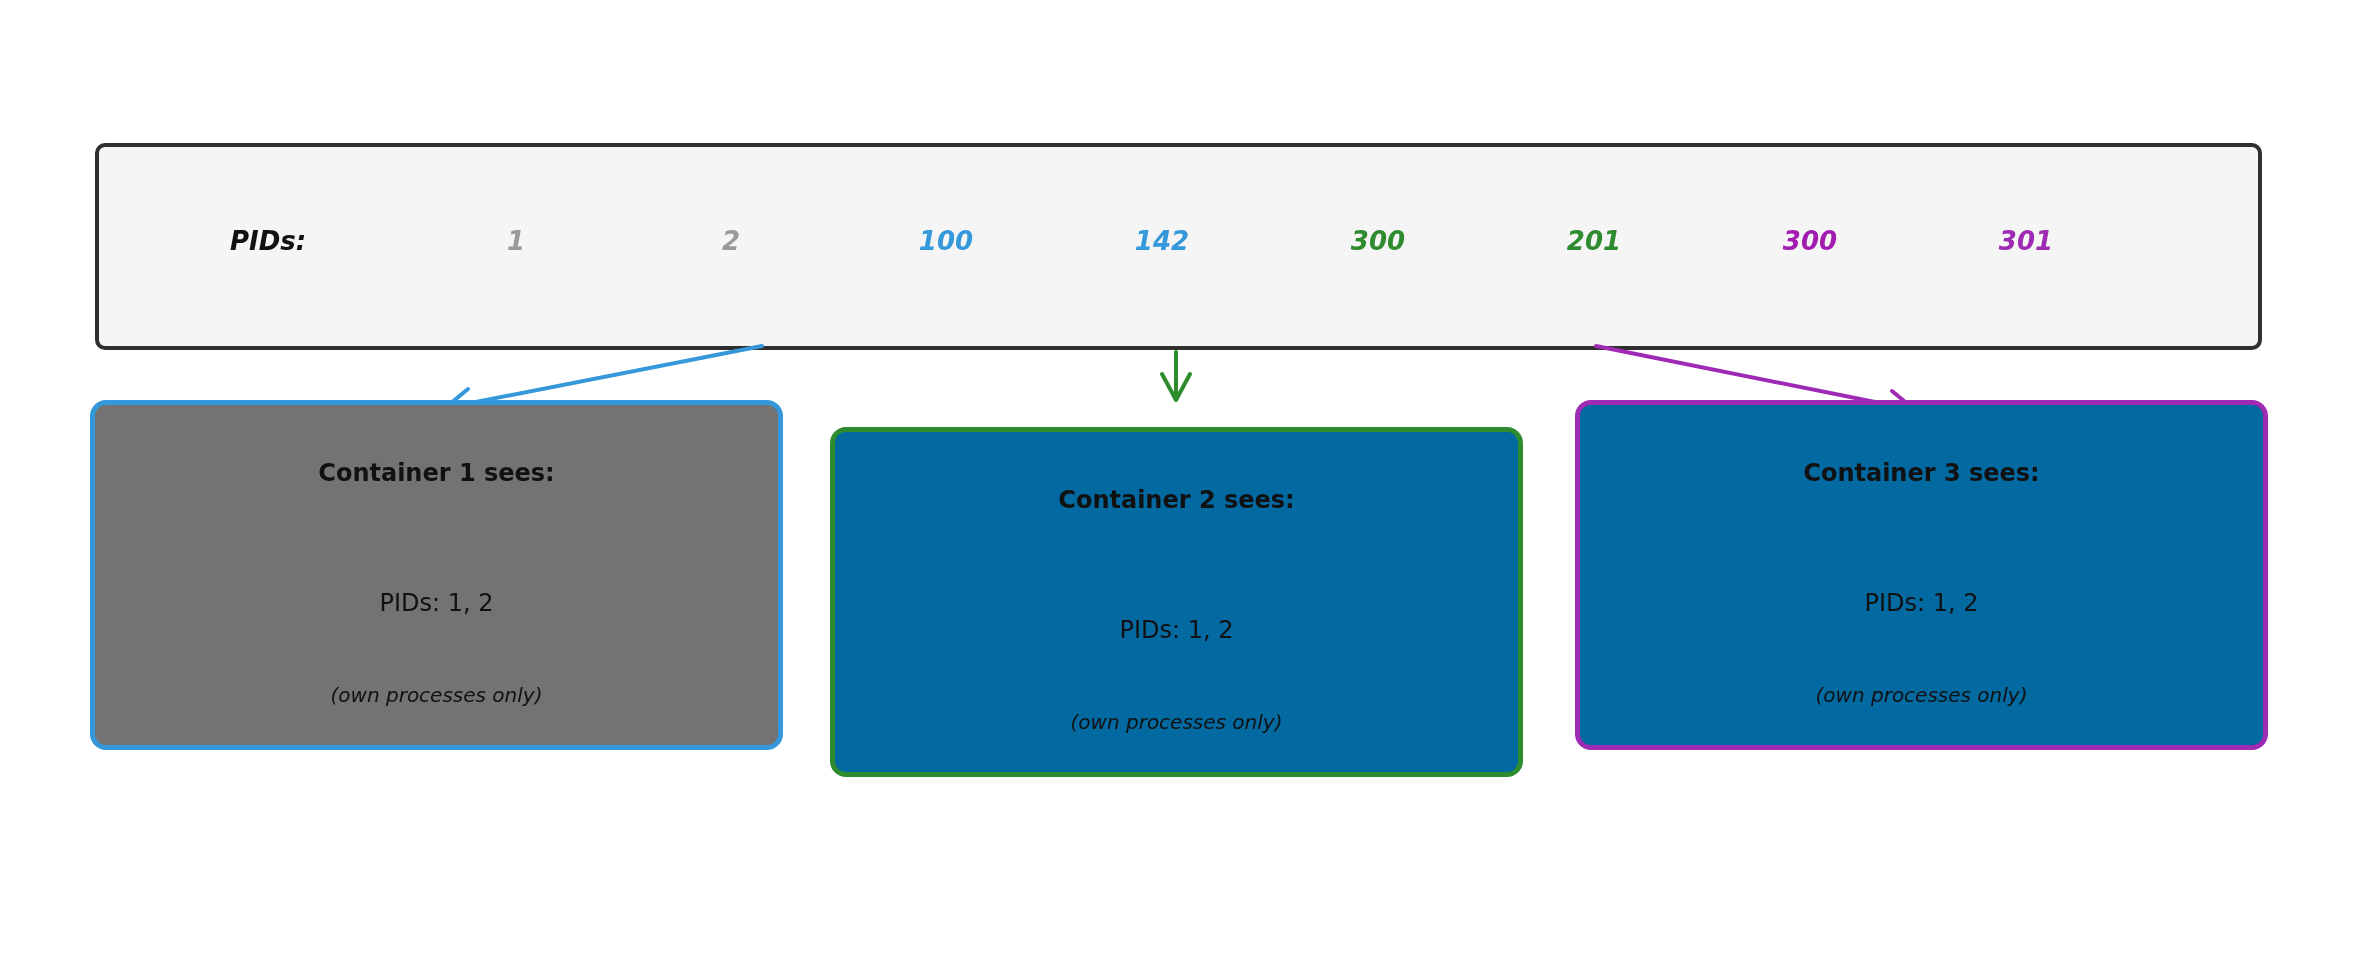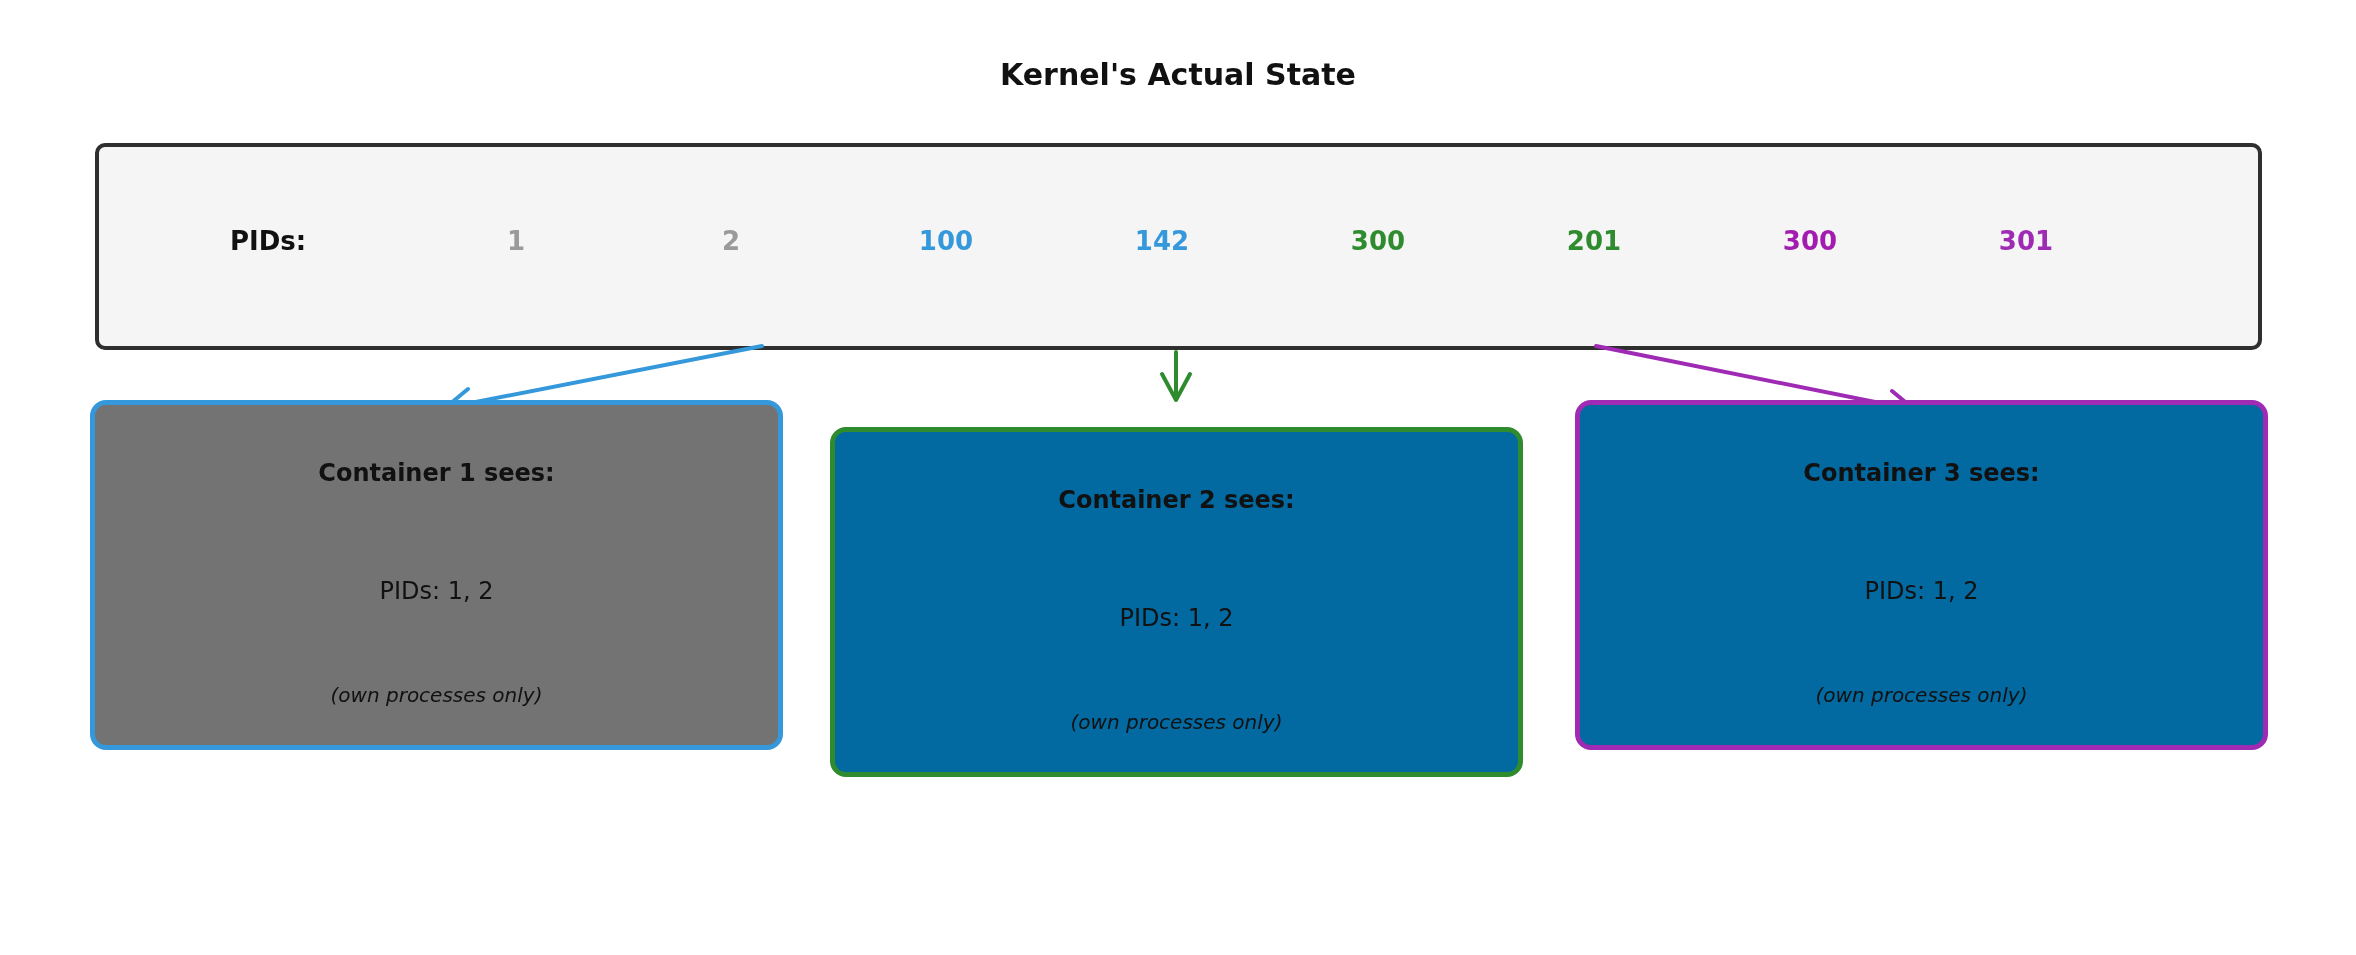--- a/index.html
+++ b/index.html
@@ -37,20 +37,21 @@
     border-radius: 10px;
     background: #f5f5f5;
   }
   .pid-item {
     position: absolute;
     top: 241px;
     transform: translate(-50%, -50%);
     font-size: 26px;
     font-weight: bold;
     white-space: nowrap;
+    font-style: italic;
   }
   .pid-row-label {
     color: #111111;
   }
   .arrows-layer {
     position: absolute;
     left: 0;
     top: 0;
     width: 2356px;
     height: 955px;
@@ -79,21 +80,21 @@
     width: 100%;
     text-align: center;
     font-size: 24px;
     font-weight: bold;
     color: #111111;
     line-height: 34px;
   }
   .c-pids {
     position: absolute;
     left: 0;
-    top: 169px;
+    top: 181px;
     width: 100%;
     text-align: center;
     font-size: 24px;
     color: #111111;
     line-height: 34px;
   }
   .c-note {
     position: absolute;
     left: 0;
     top: 275px;
@@ -103,21 +104,20 @@
     font-style: italic;
     color: #111111;
     line-height: 30px;
   }
 </style>
 </head>
 <body>
 
 <div class="canvas">
 
-  <div class="title">Kernel's Actual State</div>
 
   <div class="kernel-box" style="background-color: rgb(245, 245, 245); border-color: rgb(47, 47, 47);"></div>
 
   <span class="pid-item pid-row-label" style="left:268px">PIDs:</span>
   <span class="pid-item" style="left: 516px; color: rgb(154, 154, 154);">1</span>
   <span class="pid-item" style="left: 731px; color: rgb(154, 154, 154);">2</span>
   <span class="pid-item" style="left: 946px; color: rgb(52, 152, 219);">100</span>
   <span class="pid-item" style="left: 1162px; color: rgb(52, 152, 219);">142</span>
   <span class="pid-item" style="left: 1378px; color: rgb(46, 139, 46);">300</span>
   <span class="pid-item" style="left: 1594px; color: rgb(46, 139, 46); text-align: right;">201</span>

